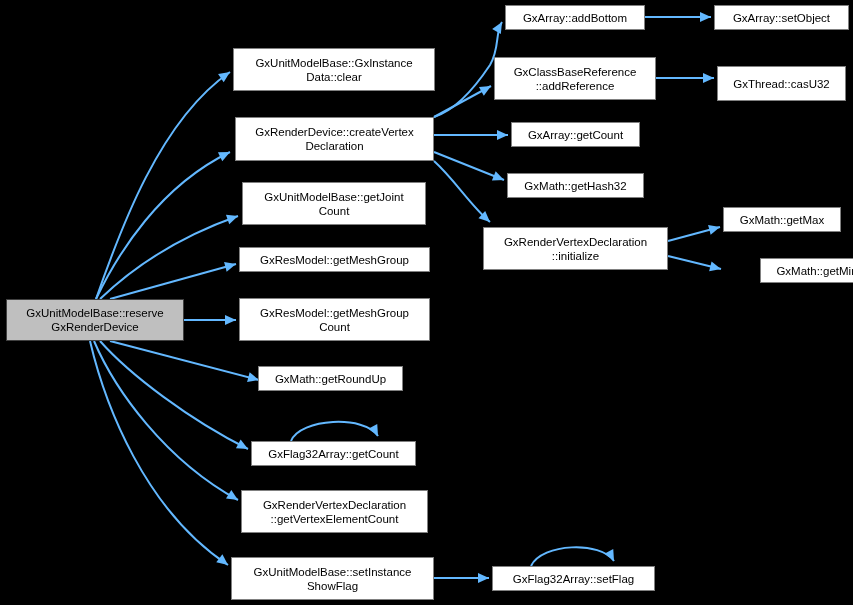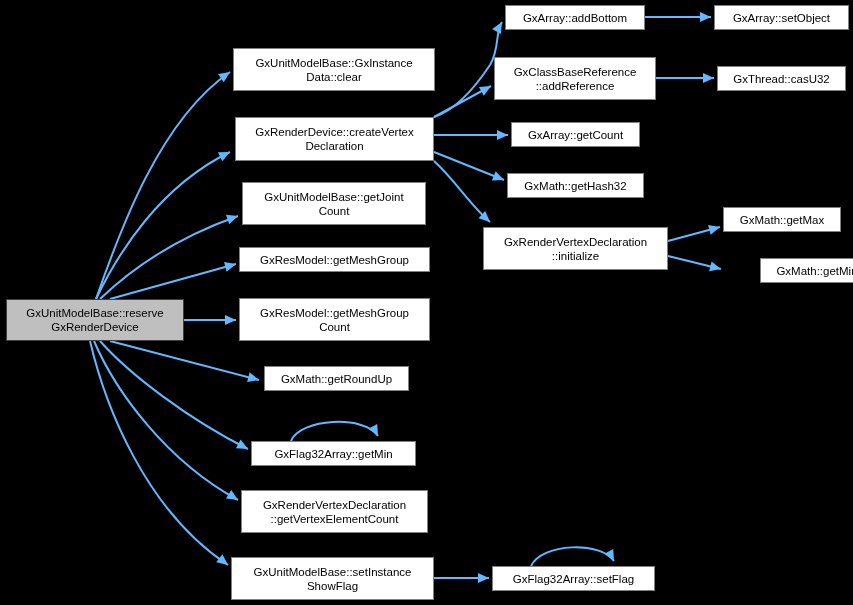--- a/index.html
+++ b/index.html
@@ -102,31 +102,31 @@
 GxRenderDevice</span></div>
     <div class="node" style="left: 233px; top: 48px; width: 202px; height: 43px;"><span class="node-label">GxUnitModelBase::GxInstance
 Data::clear</span></div>
     <div class="node" style="left: 235px; top: 117px; width: 199px; height: 44px;"><span class="node-label">GxRenderDevice::createVertex
 Declaration</span></div>
     <div class="node" style="left: 242px; top: 182px; width: 184px; height: 43px;"><span class="node-label">GxUnitModelBase::getJoint
 Count</span></div>
     <div class="node" style="left: 239px; top: 247px; width: 191px; height: 25px;"><span class="node-label">GxResModel::getMeshGroup</span></div>
     <div class="node" style="left: 239px; top: 298px; width: 191px; height: 43px;"><span class="node-label">GxResModel::getMeshGroup
 Count</span></div>
-    <div class="node" style="left: 264px; top: 366px; width: 145px; height: 25px;"><span class="node-label">GxMath::getRoundUp</span></div>
-    <div class="node" style="left: 251px; top: 441px; width: 165px; height: 25px;"><span class="node-label">GxFlag32Array::getMin</span></div>
+    <div class="node" style="left: 258px; top: 366px; width: 145px; height: 25px;"><span class="node-label">GxMath::getRoundUp</span></div>
+    <div class="node" style="left: 251px; top: 441px; width: 165px; height: 25px;"><span class="node-label">GxFlag32Array::getCount</span></div>
     <div class="node" style="left: 241px; top: 490px; width: 187px; height: 43px;"><span class="node-label">GxRenderVertexDeclaration
 ::getVertexElementCount</span></div>
     <div class="node" style="left: 231px; top: 557px; width: 203px; height: 43px; justify-content: flex-end;"><span class="node-label">GxUnitModelBase::setInstance
 ShowFlag</span></div>
     <div class="node" style="left: 505px; top: 5px; width: 140px; height: 25px;"><span class="node-label">GxArray::addBottom</span></div>
     <div class="node" style="left: 494px; top: 57px; width: 162px; height: 43px;"><span class="node-label">GxClassBaseReference
 ::addReference</span></div>
     <div class="node" style="left: 511px; top: 122px; width: 129px; height: 25px; align-items: center;"><span class="node-label">GxArray::getCount</span></div>
     <div class="node" style="left: 507px; top: 173px; width: 137px; height: 25px;"><span class="node-label">GxMath::getHash32</span></div>
     <div class="node" style="left: 483px; top: 227px; width: 185px; height: 43px;"><span class="node-label">GxRenderVertexDeclaration
 ::initialize</span></div>
     <div class="node" style="left: 492px; top: 566px; width: 163px; height: 25px;"><span class="node-label">GxFlag32Array::setFlag</span></div>
     <div class="node" style="left: 714px; top: 5px; width: 135px; height: 25px;"><span class="node-label">GxArray::setObject</span></div>
-    <div class="node" style="left: 717px; top: 66px; width: 129px; height: 25px;"><span class="node-label">GxThread::casU32</span></div>
+    <div class="node" style="left: 717px; top: 66px; width: 129px; height: 35px;"><span class="node-label">GxThread::casU32</span></div>
     <div class="node" style="left: 723px; top: 207px; width: 118px; height: 25px;"><span class="node-label">GxMath::getMax</span></div>
     <div class="node" style="left: 724px; top: 258px; width: 114px; height: 25px; margin-left: 36px;"><span class="node-label">GxMath::getMin</span></div>
   </div>
 
 </body></html>

